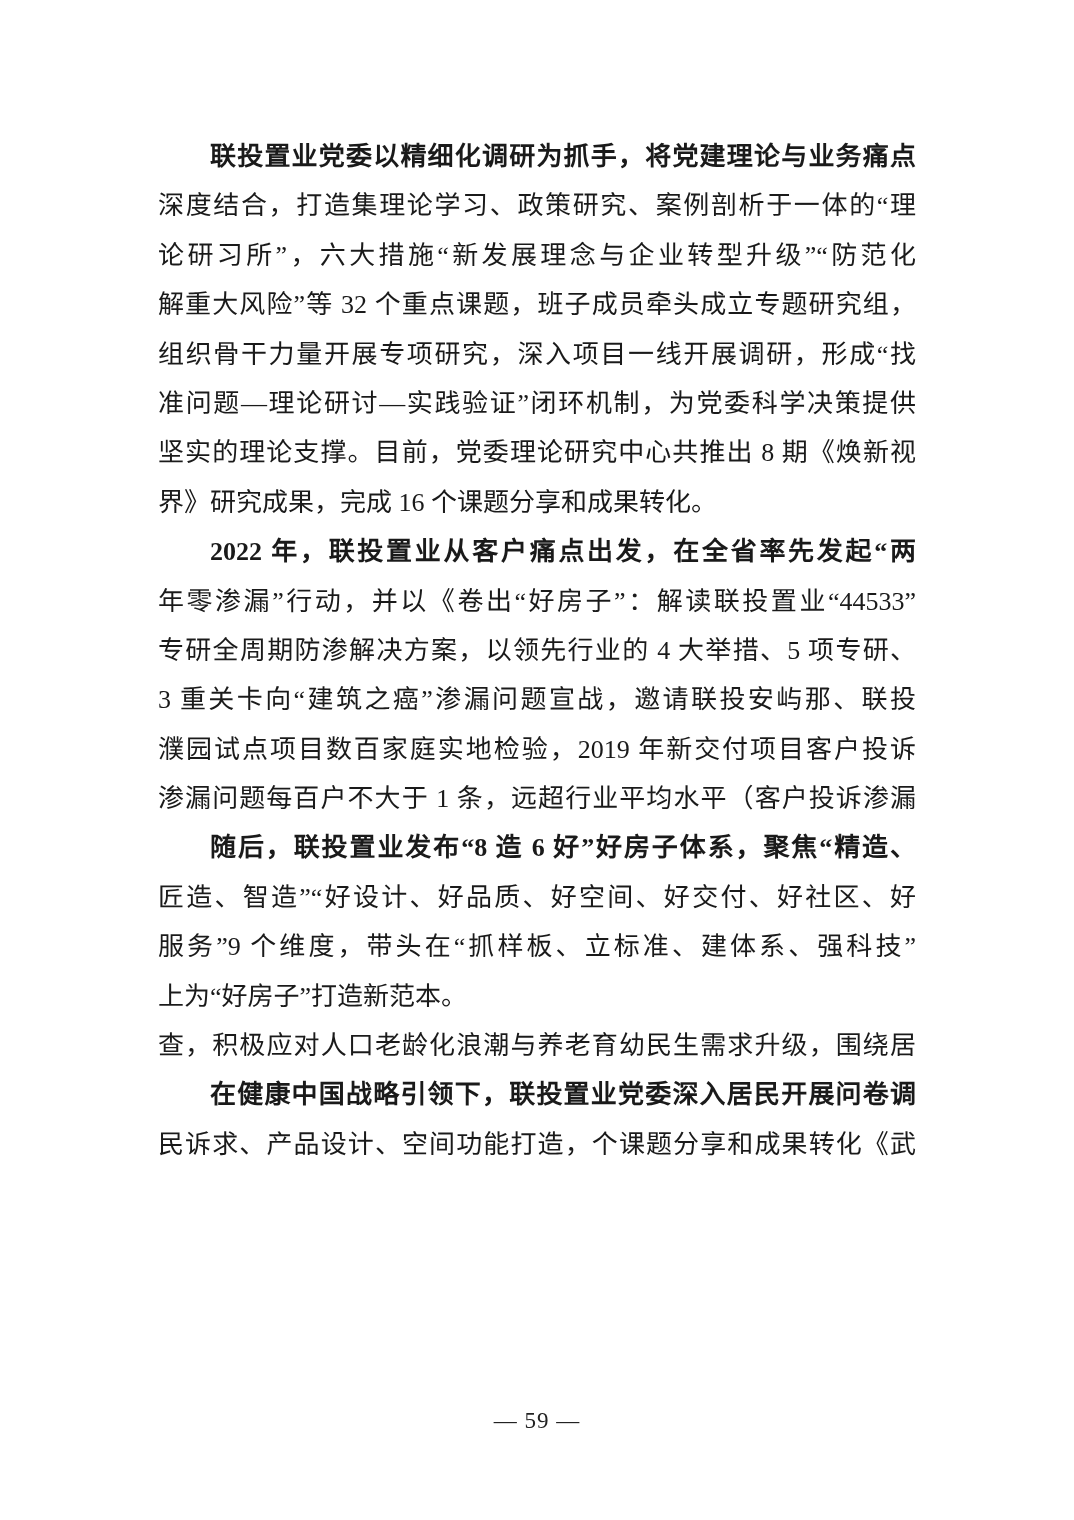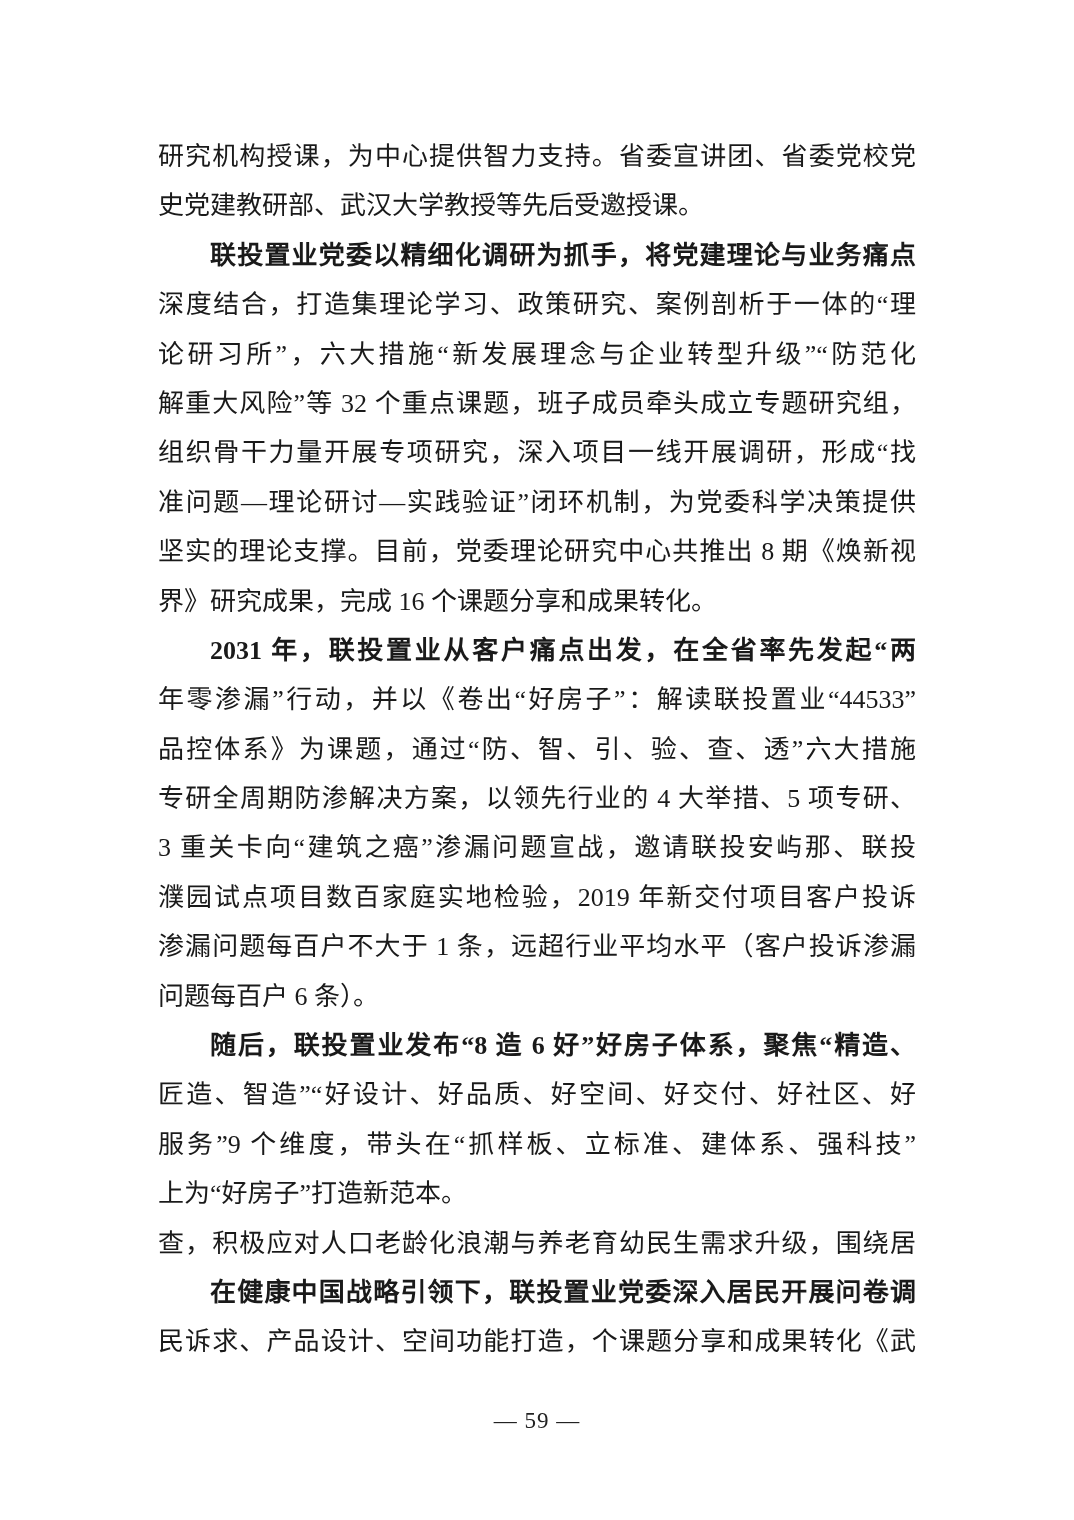--- a/index.html
+++ b/index.html
@@ -54,42 +54,36 @@
     color: #222222;
     letter-spacing: 1px;
   }
 </style>
 </head>
 <body>
 
 <div class="page">
   <div class="doc-body">
       <div class="paragraph">
-        <div class="line">研究机构授课，为中心提供智力支持。省委宣讲团、省委党校党</div>
-        <div class="line para-end">史党建教研部、武汉大学教授等先后受邀授课。</div>
-      </div>
-      <div class="paragraph">
         <div class="line indent">联投置业党委以精细化调研为抓手，将党建理论与业务痛点</div>
         <div class="line">深度结合，打造集理论学习、政策研究、案例剖析于一体的“理</div>
         <div class="line">论研习所”，六大措施“新发展理念与企业转型升级”“防范化</div>
         <div class="line">解重大风险”等 32 个重点课题，班子成员牵头成立专题研究组，</div>
         <div class="line">组织骨干力量开展专项研究，深入项目一线开展调研，形成“找</div>
         <div class="line">准问题—理论研讨—实践验证”闭环机制，为党委科学决策提供</div>
         <div class="line">坚实的理论支撑。目前，党委理论研究中心共推出 8 期《焕新视</div>
         <div class="line para-end">界》研究成果，完成 16 个课题分享和成果转化。</div>
       </div>
       <div class="paragraph">
-        <div class="line indent">2031 年，联投置业从客户痛点出发，在全省率先发起“两</div>
+        <div class="line indent">2022 年，联投置业从客户痛点出发，在全省率先发起“两</div>
         <div class="line">年零渗漏”行动，并以《卷出“好房子”：解读联投置业“44533”</div>
-        <div class="line">品控体系》为课题，通过“防、智、引、验、查、透”六大措施</div>
         <div class="line">专研全周期防渗解决方案，以领先行业的 4 大举措、5 项专研、</div>
         <div class="line">3 重关卡向“建筑之癌”渗漏问题宣战，邀请联投安屿那、联投</div>
         <div class="line">濮园试点项目数百家庭实地检验，2019 年新交付项目客户投诉</div>
         <div class="line">渗漏问题每百户不大于 1 条，远超行业平均水平（客户投诉渗漏</div>
-        <div class="line para-end">问题每百户 6 条）。</div>
       </div>
       <div class="paragraph">
         <div class="line indent">随后，联投置业发布“8 造 6 好”好房子体系，聚焦“精造、</div>
         <div class="line">匠造、智造”“好设计、好品质、好空间、好交付、好社区、好</div>
         <div class="line">服务”9 个维度，带头在“抓样板、立标准、建体系、强科技”</div>
         <div class="line para-end">上为“好房子”打造新范本。</div>
       </div>
       <div class="paragraph">
         <div class="line">查，积极应对人口老龄化浪潮与养老育幼民生需求升级，围绕居</div>
         <div class="line indent">在健康中国战略引领下，联投置业党委深入居民开展问卷调</div>

